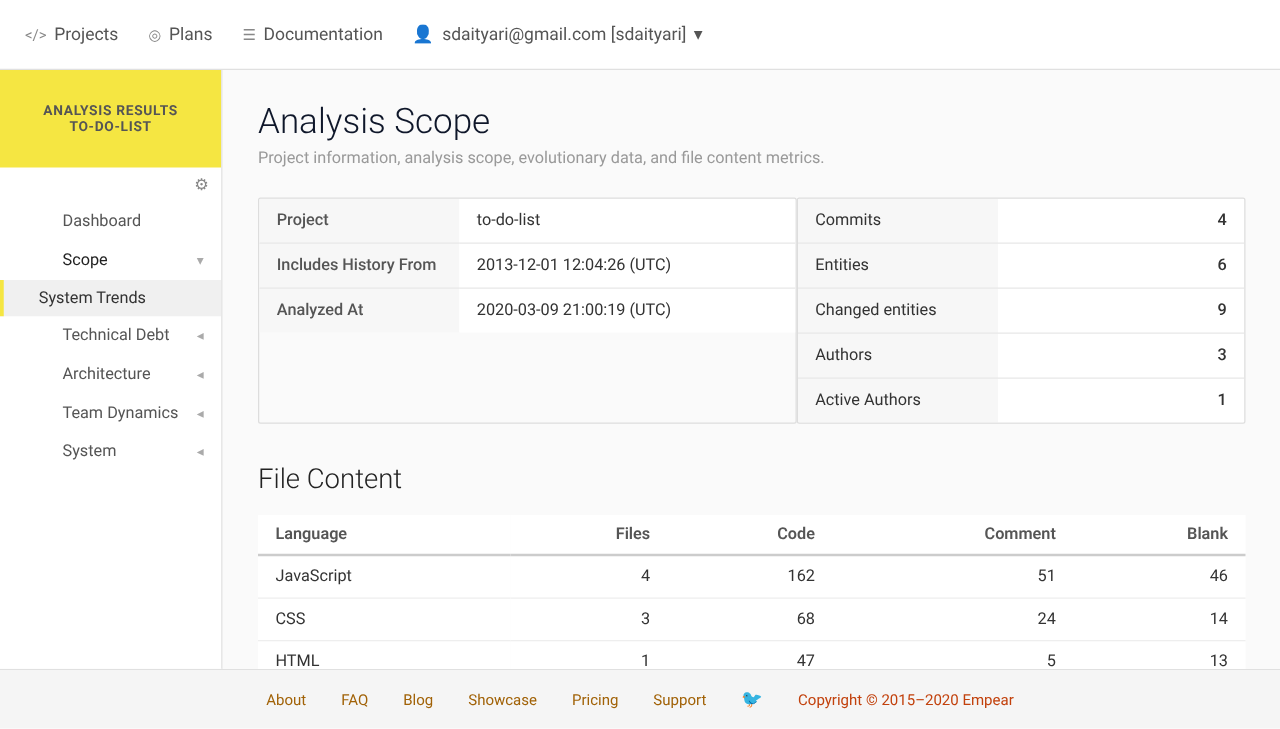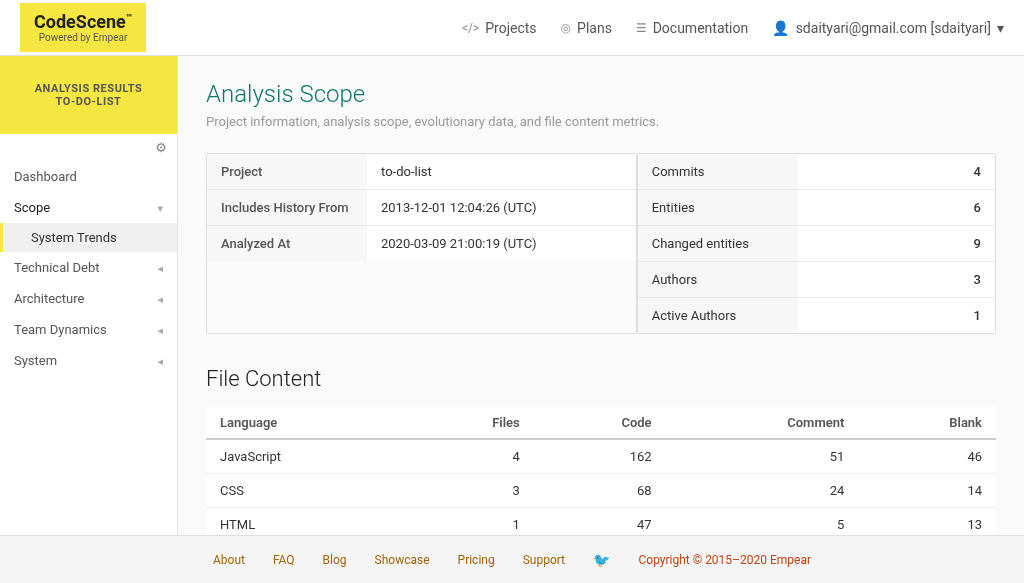--- a/index.html
+++ b/index.html
@@ -31,34 +31,34 @@
     }
     .sidebar-header {
       background: #f5e642; padding: 26px 14px; text-align: center;
     }
     .sidebar-header-title { font-size: 11px; font-weight: bold; color: #555; letter-spacing: 0.05em; }
     .sidebar-header-sub { font-size: 11px; font-weight: bold; color: #555; letter-spacing: 0.05em; }
     .sidebar-settings { display: flex; justify-content: flex-end; padding: 6px 10px; }
     .sidebar-settings-icon { color: #888; font-size: 13px; cursor: pointer; }
     .sidebar-item {
       padding: 8px 14px; font-size: 13px; color: #555; cursor: pointer;
-      display: flex; align-items: flex-end; justify-content: space-between;
+      display: flex; align-items: center; justify-content: space-between; margin-left: 36px;
     }
     .sidebar-item.active { color: #222; }
     .sidebar-sub-item {
       padding: 7px 14px 7px 28px; font-size: 13px; cursor: pointer;
       display: flex; align-items: center; justify-content: space-between;
       background: #f0f0f0; border-left: 3px solid #f5e642;
     }
     .sidebar-sub-item.active { color: #000; font-weight: 500; }
     .sidebar-arrow { font-size: 11px; color: #aaa; }
 
     
     .main { flex: 1; overflow-y: auto; padding: 24px 28px; background: #fafafa; }
-    .page-title { font-size: 24px; font-weight: 300; color: #0f766e; margin-bottom: 6px; }
+    .page-title { font-size: 28px; font-weight: 300; color: #0f172a; margin-bottom: 6px; }
     .page-subtitle { font-size: 13px; color: #999; margin-bottom: 24px; }
 
     
     .scope-tables { display: flex; gap: 0; margin-bottom: 32px; }
     .scope-table { border: 1px solid #ddd; border-radius: 2px; overflow: hidden; }
     .scope-table-left { flex: 1.2; }
     .scope-table-right { flex: 1; }
 
     table.info-table { width: 100%; border-collapse: collapse; }
     table.info-table tr { border-bottom: 1px solid #e8e8e8; }
@@ -93,26 +93,20 @@
       font-size: 12px; color: #777;
     }
     .footer-link { color: #a16207; text-decoration: none; cursor: pointer; }
     .footer-twitter { font-size: 14px; }
     .footer-copyright { color: #c2410c; }
   </style>
 </head>
 <body>
 
 <div class="header">
-  <div class="header-logo">
-    <div class="logo-title">
-      <span>CodeScene</span><span class="logo-tm">™</span>
-    </div>
-    <div class="logo-sub">Powered by Empear</div>
-  </div>
   <div class="header-nav">
     <a class="nav-item">
       <span class="nav-icon">&lt;/&gt;</span>
       <span>Projects</span>
     </a>
     <a class="nav-item">
       <span class="nav-icon">◎</span>
       <span>Plans</span>
     </a>
     <a class="nav-item">

